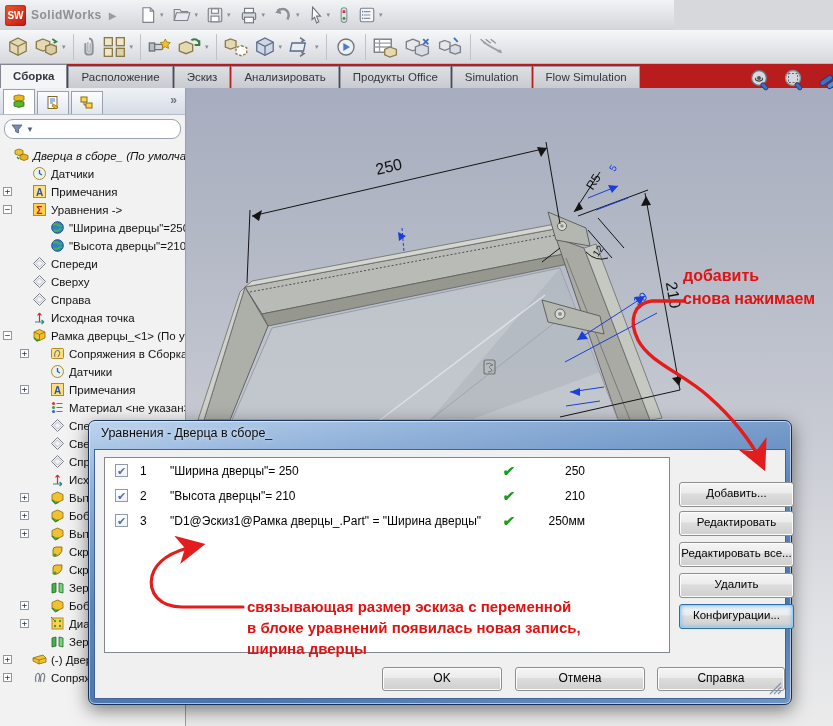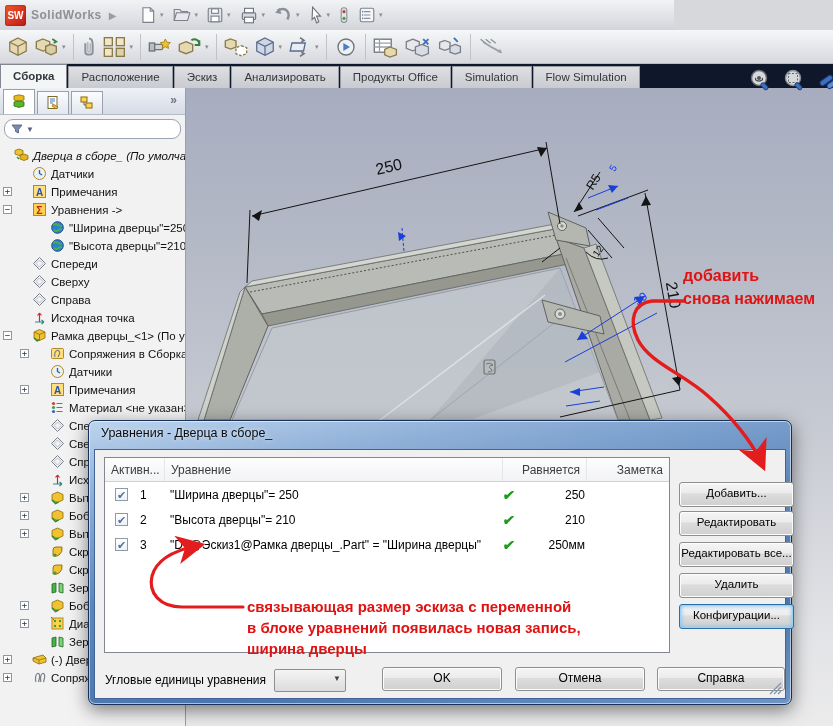--- a/index.html
+++ b/index.html
@@ -18,21 +18,21 @@
   .mi{height:24px;display:flex;align-items:center;margin:0 4px;color:#6f7278;}
   .mi svg{display:block;}
   .caret{font-size:7px;color:#8a8d94;margin-left:3px;}
   
   #toolbar{position:absolute;left:0;top:30px;width:833px;height:34px;
     background:linear-gradient(#f6f7f8,#e4e6ea 55%,#d6d8dd);border-bottom:1px solid #b9bcc2;
     display:flex;align-items:center;padding-left:4px;box-sizing:border-box;}
   .ti{height:30px;display:flex;align-items:center;margin:0 3px;}
   .tsep{width:1px;height:26px;background:#bfc2c8;margin:0 4px;}
   
-  #tabbar{position:absolute;left:0;top:64px;width:833px;height:24px;background:#0f172a;display:flex;align-items:flex-end;}
+  #tabbar{position:absolute;left:0;top:64px;width:833px;height:24px;background:#b91c1c;display:flex;align-items:flex-end;}
   .tab{height:21px;line-height:21px;padding:0 12px;font-size:11.5px;color:#33363c;
     background:linear-gradient(#dddfe3,#c9cbd0);border:1px solid #979ba3;border-bottom:none;margin-right:1px;
     white-space:nowrap;}
   .tab.active{background:#f4f5f7;font-weight:bold;height:23px;line-height:23px;border-color:#83878f;}
   
   #viewport{position:absolute;left:186px;top:88px;width:647px;height:638px;
     background:linear-gradient(180deg,#a7adbf 0%,#b4b9c6 25%,#c8cbd3 55%,#e2e3e6 85%,#ebebec 100%);}
   #model-svg{position:absolute;left:186px;top:88px;z-index:1;}
   #view-tools{position:absolute;left:748px;top:68px;z-index:2;display:flex;gap:8px;align-items:center;}
   
@@ -718,26 +718,20 @@
           </div>
           <div class="tlab" style="left: 51px;">Сопряжения</div>
         </div>
       </div>
   </div>
 
   <div id="dialog">
     <div id="dlg-title">Уравнения - Дверца в сборе_</div>
     <div id="dlg-client">
       <div id="eq-table">
-        <div id="eq-head">
-          <div class="hc" id="hc-active">Активн...</div>
-          <div class="hc" id="hc-eq">Уравнение</div>
-          <div class="hc" id="hc-eval">Равняется</div>
-          <div class="hc" id="hc-note">Заметка</div>
-        </div>
         <div id="eq-rows">
             <div class="erow">
               <div class="cb">✔</div>
               <div class="enum">1</div>
               <div class="eeq">"Ширина дверцы"= 250</div>
               <div class="echk">✔</div>
               <div class="eval">250</div>
               <div class="enote"></div>
             </div>
             <div class="erow">
@@ -756,24 +750,20 @@
               <div class="eval">250мм</div>
               <div class="enote"></div>
             </div>
           </div>
       </div>
       <div class="dbtn" style="top:32px">Добавить...</div>
       <div class="dbtn" style="top:61px">Редактировать</div>
       <div class="dbtn" style="top:92px">Редактировать все...</div>
       <div class="dbtn" style="top:123px">Удалить</div>
       <div class="dbtn focus" style="top:154px">Конфигурации...</div>
-      <div id="dlg-footer">
-        <span id="ang-label">Угловые единицы уравнения</span>
-        <div id="ang-select"></div>
-      </div>
       <div class="fbtn" id="btn-ok">OK</div>
       <div class="fbtn" id="btn-help">Справка</div>
       <div class="fbtn" id="btn-cancel">Отмена</div>
       <svg id="resize-grip" viewBox="0 0 13 13">
         <path d="M12 1 L1 12 M12 5 L5 12 M12 9 L9 12" stroke="#7f94b2" stroke-width="1.2"></path>
       </svg>
     </div>
   </div>
 
   <div class="red-note" id="note-viewport">

